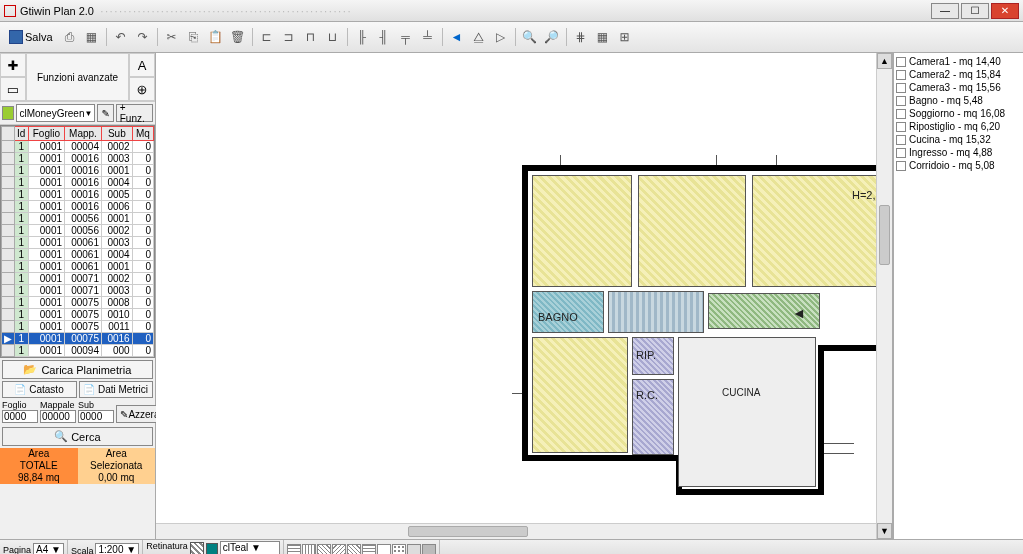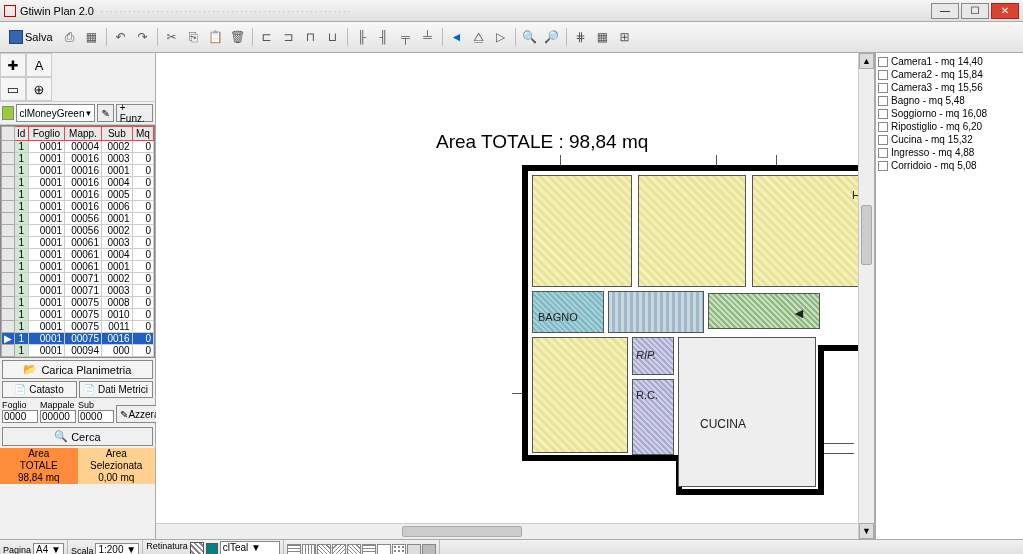--- a/index.html
+++ b/index.html
@@ -68,21 +68,21 @@
 .wall{position:absolute;background:#000;}
 .room{position:absolute;border:1px solid #555;}
 .hatch-y{background:repeating-linear-gradient(45deg,#f5f0b8,#f5f0b8 3px,#e8e396 3px,#e8e396 6px);}
 .hatch-b{background:repeating-linear-gradient(45deg,#a8d0d8,#a8d0d8 2px,#7fb8c5 2px,#7fb8c5 4px),repeating-linear-gradient(-45deg,transparent,transparent 2px,#6aa 2px,#6aa 4px);}
 .hatch-g{background:repeating-linear-gradient(45deg,#c8e0c0,#c8e0c0 2px,#8fb880 2px,#8fb880 4px),repeating-linear-gradient(-45deg,transparent,transparent 2px,#7a7 2px,#7a7 4px);}
 .hatch-p{background:repeating-linear-gradient(45deg,#d0d0e8,#d0d0e8 2px,#a8a8d0 2px,#a8a8d0 4px),repeating-linear-gradient(-45deg,transparent,transparent 2px,#99b 2px,#99b 4px);}
 .hatch-stripe{background:repeating-linear-gradient(90deg,#c8d8e0,#c8d8e0 3px,#a0b8c8 3px,#a0b8c8 6px);}
 .room-label{position:absolute;font-size:11px;font-family:Arial;color:#222;}
 
 
-.rightpanel{width:148px;background:#fff;border-left:1px solid #aaa;font-size:10px;padding:2px;overflow:hidden;}
+.rightpanel{width:130px;background:#fff;border-left:1px solid #aaa;font-size:10px;padding:2px;overflow:hidden;}
 .rightpanel .item{display:flex;align-items:center;gap:3px;padding:1px 0;white-space:nowrap;}
 .rightpanel .cb{width:10px;height:10px;border:1px solid #888;flex-shrink:0;}
 
 
 .statusbar{height:22px;background:linear-gradient(#f0f0f0,#dcdcdc);border-top:1px solid #aaa;display:flex;align-items:center;font-size:10px;}
 .statusbar .seg{display:flex;align-items:center;gap:2px;padding:0 3px;border-right:1px solid #bbb;height:100%;}
 .statusbar select,.statusbar .drop{font-size:10px;border:1px solid #888;background:#fff;padding:0 2px;height:16px;}
 .hatch-sw{width:14px;height:14px;border:1px solid #555;background:repeating-linear-gradient(45deg,#fff,#fff 2px,#888 2px,#888 4px);}
 .statusinfo{font-size:9px;line-height:1.1;padding-left:6px;}
 .mini-swatches{display:flex;gap:1px;}
@@ -141,20 +141,23 @@
 </div>
 
 <div class="main">
 
   <div class="leftpanel">
     <div class="tools-top">
       <div class="col">
         <div class="cell">✚</div>
         <div class="cell">▭</div>
       </div>
+      <div class="funz">
+          <span>Funzioni avanzate</span>
+        </div>
       <div class="col">
         <div class="cell">A</div>
         <div class="cell">⊕</div>
       </div>
     </div>
     <div class="colorrow">
       <div class="colorbox"></div>
       <div class="colordrop">
         <span>clMoneyGreen</span>
         <span class="arrow">▼</span>
@@ -367,21 +370,20 @@
       </div>
       <div class="ab sel">
         <div>Area</div>
         <div>Selezionata</div>
         <div>0,00 mq</div>
       </div>
     </div>
   </div>
 
   <div class="canvas">
-    <div class="plan-title">Area TOTALE : 98,84 mq</div>
 
     <div class="wall" style="left:366px;top:112px;width:402px;height:6px;"></div>
     <div class="wall" style="left:366px;top:112px;width:6px;height:295px;"></div>
     <div class="wall" style="left:366px;top:402px;width:161px;height:6px;"></div>
     <div class="wall" style="left:520px;top:402px;width:6px;height:40px;"></div>
     <div class="wall" style="left:520px;top:436px;width:148px;height:6px;"></div>
     <div class="wall" style="left:662px;top:292px;width:6px;height:150px;"></div>
     <div class="wall" style="left:662px;top:292px;width:106px;height:6px;"></div>
 
     <div class="room hatch-y" style="left:376px;top:122px;width:100px;height:112px;"></div>
@@ -392,27 +394,27 @@
     <div class="room hatch-b" style="left:376px;top:238px;width:72px;height:42px;"></div>
     <div class="room-label" style="left:382px;top:258px;">BAGNO</div>
 
     <div class="room hatch-stripe" style="left:452px;top:238px;width:96px;height:42px;"></div>
     <div class="room hatch-g" style="left:552px;top:240px;width:112px;height:36px;"></div>
     <div class="room-label" style="left:636px;top:252px;font-size:14px;">◄</div>
 
     <div class="room hatch-y" style="left:376px;top:284px;width:96px;height:116px;"></div>
 
     <div class="room hatch-p" style="left:476px;top:284px;width:42px;height:38px;"></div>
-    <div class="room-label" style="left:480px;top:296px;font-style:italic;">RIP.</div>
+    <div class="room-label" style="left:480px;top:296px;">RIP.</div>
 
     <div class="room hatch-p" style="left:476px;top:326px;width:42px;height:76px;"></div>
     <div class="room-label" style="left:480px;top:336px;">R.C.</div>
 
     <div class="room" style="left:522px;top:284px;width:138px;height:150px;background:#eee;"></div>
-    <div class="room-label" style="left:544px;top:334px;font-size:12px;margin-top:30px;">CUCINA</div>
+    <div class="room-label" style="left:566px;top:334px;font-size:10px;">CUCINA</div>
 
     <div class="wall" style="left:404px;top:102px;width:1px;height:10px;background:#555;"></div>
     <div class="wall" style="left:560px;top:102px;width:1px;height:10px;background:#555;"></div>
     <div class="wall" style="left:620px;top:102px;width:1px;height:10px;background:#555;"></div>
 
     <div class="wall" style="left:668px;top:390px;width:30px;height:1px;background:#555;"></div>
     <div class="wall" style="left:668px;top:400px;width:30px;height:1px;background:#555;"></div>
     <div class="wall" style="left:356px;top:340px;width:10px;height:1px;background:#555;"></div>
 
     <div class="vscroll">

